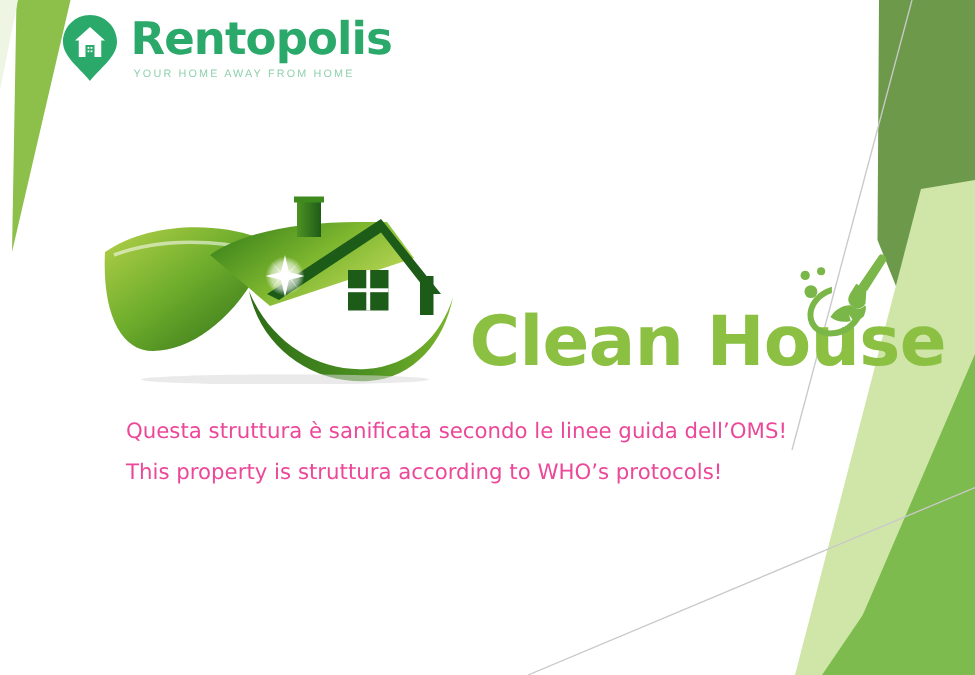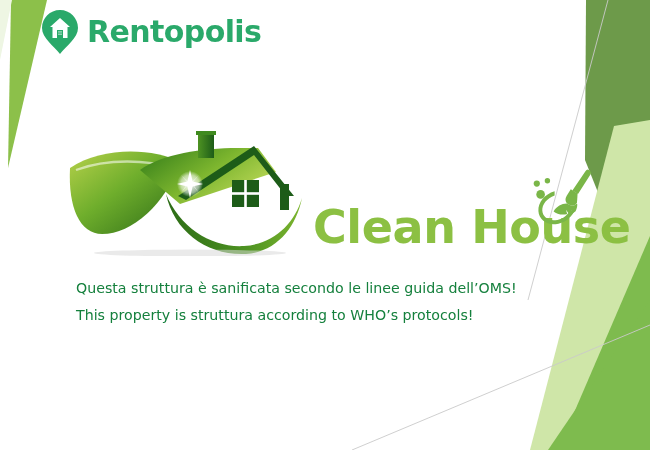--- a/index.html
+++ b/index.html
@@ -100,23 +100,24 @@
   
   #message-block {
     position: absolute;
     left: 76px;
     top: 281px;
     z-index: 5;
   }
   .message-line {
     font-family: "DejaVu Sans", sans-serif;
     font-size: 14.2px;
-    color: #15803d;
+    color: #ec4899;
     line-height: 1;
     white-space: nowrap;
+    margin-left: 8px;
   }
   #message-line-it { margin-bottom: 13px; }
 </style>
 </head>
 <body>
 
 <div id="poster">
 
   <svg id="bg-decor" viewBox="0 0 650 450">
 
@@ -141,20 +142,21 @@
       <path d="M20 1 C10 1 2 9 2 19 C2 29 14 37 20 45 C26 37 38 29 38 19 C38 9 30 1 20 1 Z" fill="#2aa96a"></path>
       <path d="M20 9 L30 18 L27.5 18 L27.5 29 L12.5 29 L12.5 18 L10 18 Z" fill="#ffffff"></path>
       <rect x="17" y="21" width="6" height="8" fill="#2aa96a"></rect>
       <rect x="18.4" y="22.3" width="1.2" height="1.2" fill="#ffffff"></rect>
       <rect x="20.4" y="22.3" width="1.2" height="1.2" fill="#ffffff"></rect>
       <rect x="18.4" y="24.6" width="1.2" height="1.2" fill="#ffffff"></rect>
       <rect x="20.4" y="24.6" width="1.2" height="1.2" fill="#ffffff"></rect>
     </svg>
     <div id="brand-text-wrap">
       <div id="brand-name">Rentopolis</div>
+      <div id="brand-tagline">YOUR HOME AWAY FROM HOME</div>
     </div>
   </div>
 
   <svg id="eco-house-illustration" viewBox="0 0 252 134">
     <defs>
       <linearGradient id="leafGrad" x1="0" y1="0" x2="1" y2="1">
         <stop offset="0%" stop-color="#b6d14a"></stop>
         <stop offset="45%" stop-color="#6fae2c"></stop>
         <stop offset="100%" stop-color="#2c6b16"></stop>
       </linearGradient>

